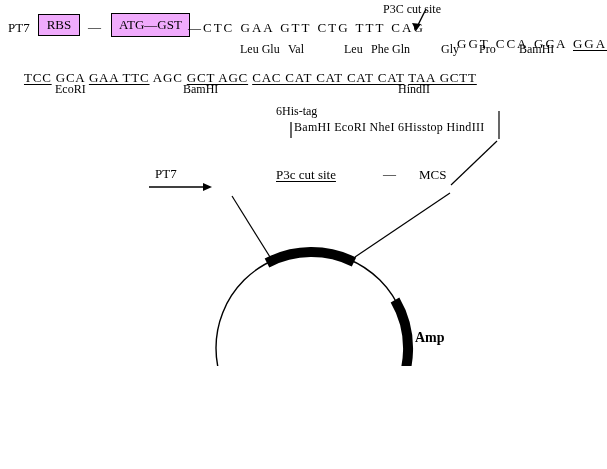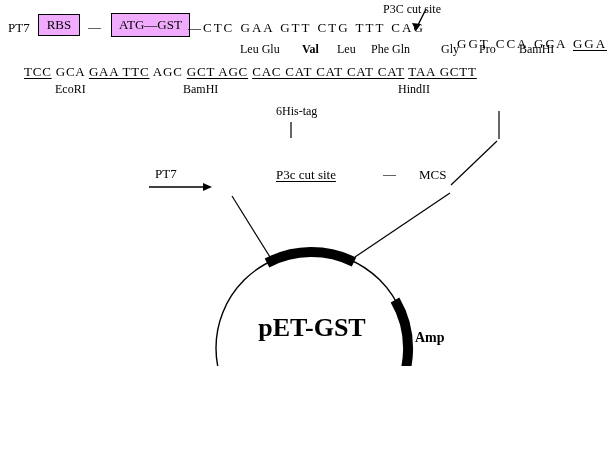--- a/index.html
+++ b/index.html
@@ -72,45 +72,45 @@
 
   <div class="box" style="left:111px; top:13px; width:77px; height:22px;">ATG—GST</div>
 
   <div class="t seq seq-wide" style="left:432px; top:20px;">
     <span>GGT CCA GCA </span><span class="u">GGA</span>
   </div>
 
   <div class="t seq seq-wide" style="left:188px; top:20px;">—CTC GAA GTT CTG TTT CAG</div>
 
   <div class="t f12" style="left:240px; top:42px;">Leu Glu</div>
-  <div class="t f12" style="left:302px; top:42px;font-weight:bold;">Val</div>
-  <div class="t f12" style="left:337px; top:42px;">Leu</div>
+  <div class="t f12" style="left:288px; top:42px;">Val</div>
+  <div class="t f12" style="left:344px; top:42px;">Leu</div>
   <div class="t f12" style="left:371px; top:42px;">Phe Gln</div>
   <div class="t f12" style="left:441px; top:42px;text-align:right;">Gly</div>
   <div class="t f12" style="left:479px; top:42px;">Pro</div>
   <div class="t f12" style="left:519px; top:42px;">BamHI</div>
 
-  <div class="t seq" style="left:8px; top:48px;">
+  <div class="t seq" style="left:8px; top:54px;">
     <span class="u">TCC</span><span> GCA </span><span class="u">GAA TTC</span><span> AGC </span><span class="u">GCT AGC</span><span> </span><span class="u">CAC CAT CAT CAT CAT</span><span> </span><span class="u">TAA GCTT</span>
   </div>
 
   <div class="t f12" style="left:55px;  top:82px;">EcoRI</div>
   <div class="t f12" style="left:183px; top:82px;">BamHI</div>
   <div class="t f12" style="left:276px; top:82px;margin-top:22px;">6His-tag</div>
   <div class="t f12" style="left:398px; top:82px;">HindII</div>
 
+  <div class="t f12" style="left:294px; top:120px; letter-spacing:0.3px;">BamHI EcoRI NheI 6Hisstop HindIII</div>
 
   <div class="t f13" style="left:155px; top:166px;">PT7</div>
 
 
   <div class="t f13 u" style="left:276px; top:167px;">P3c cut site</div>
 
   <div class="t f13" style="left:383px; top:166px;">—</div>
 
   <div class="t f13" style="left:419px; top:167px;">MCS</div>
 
-  <div class="t bold center-x" style="left:312px; top:312px; font-size:26px;">pET-GST</div>
 
   <div class="t bold" style="left:415px; top:330px; font-size:14px;">Amp</div>
 
   <div class="t bold" style="left:296px; top:447px; font-size:14px;">Ori</div>
 
 </div>
 
 </body></html>

